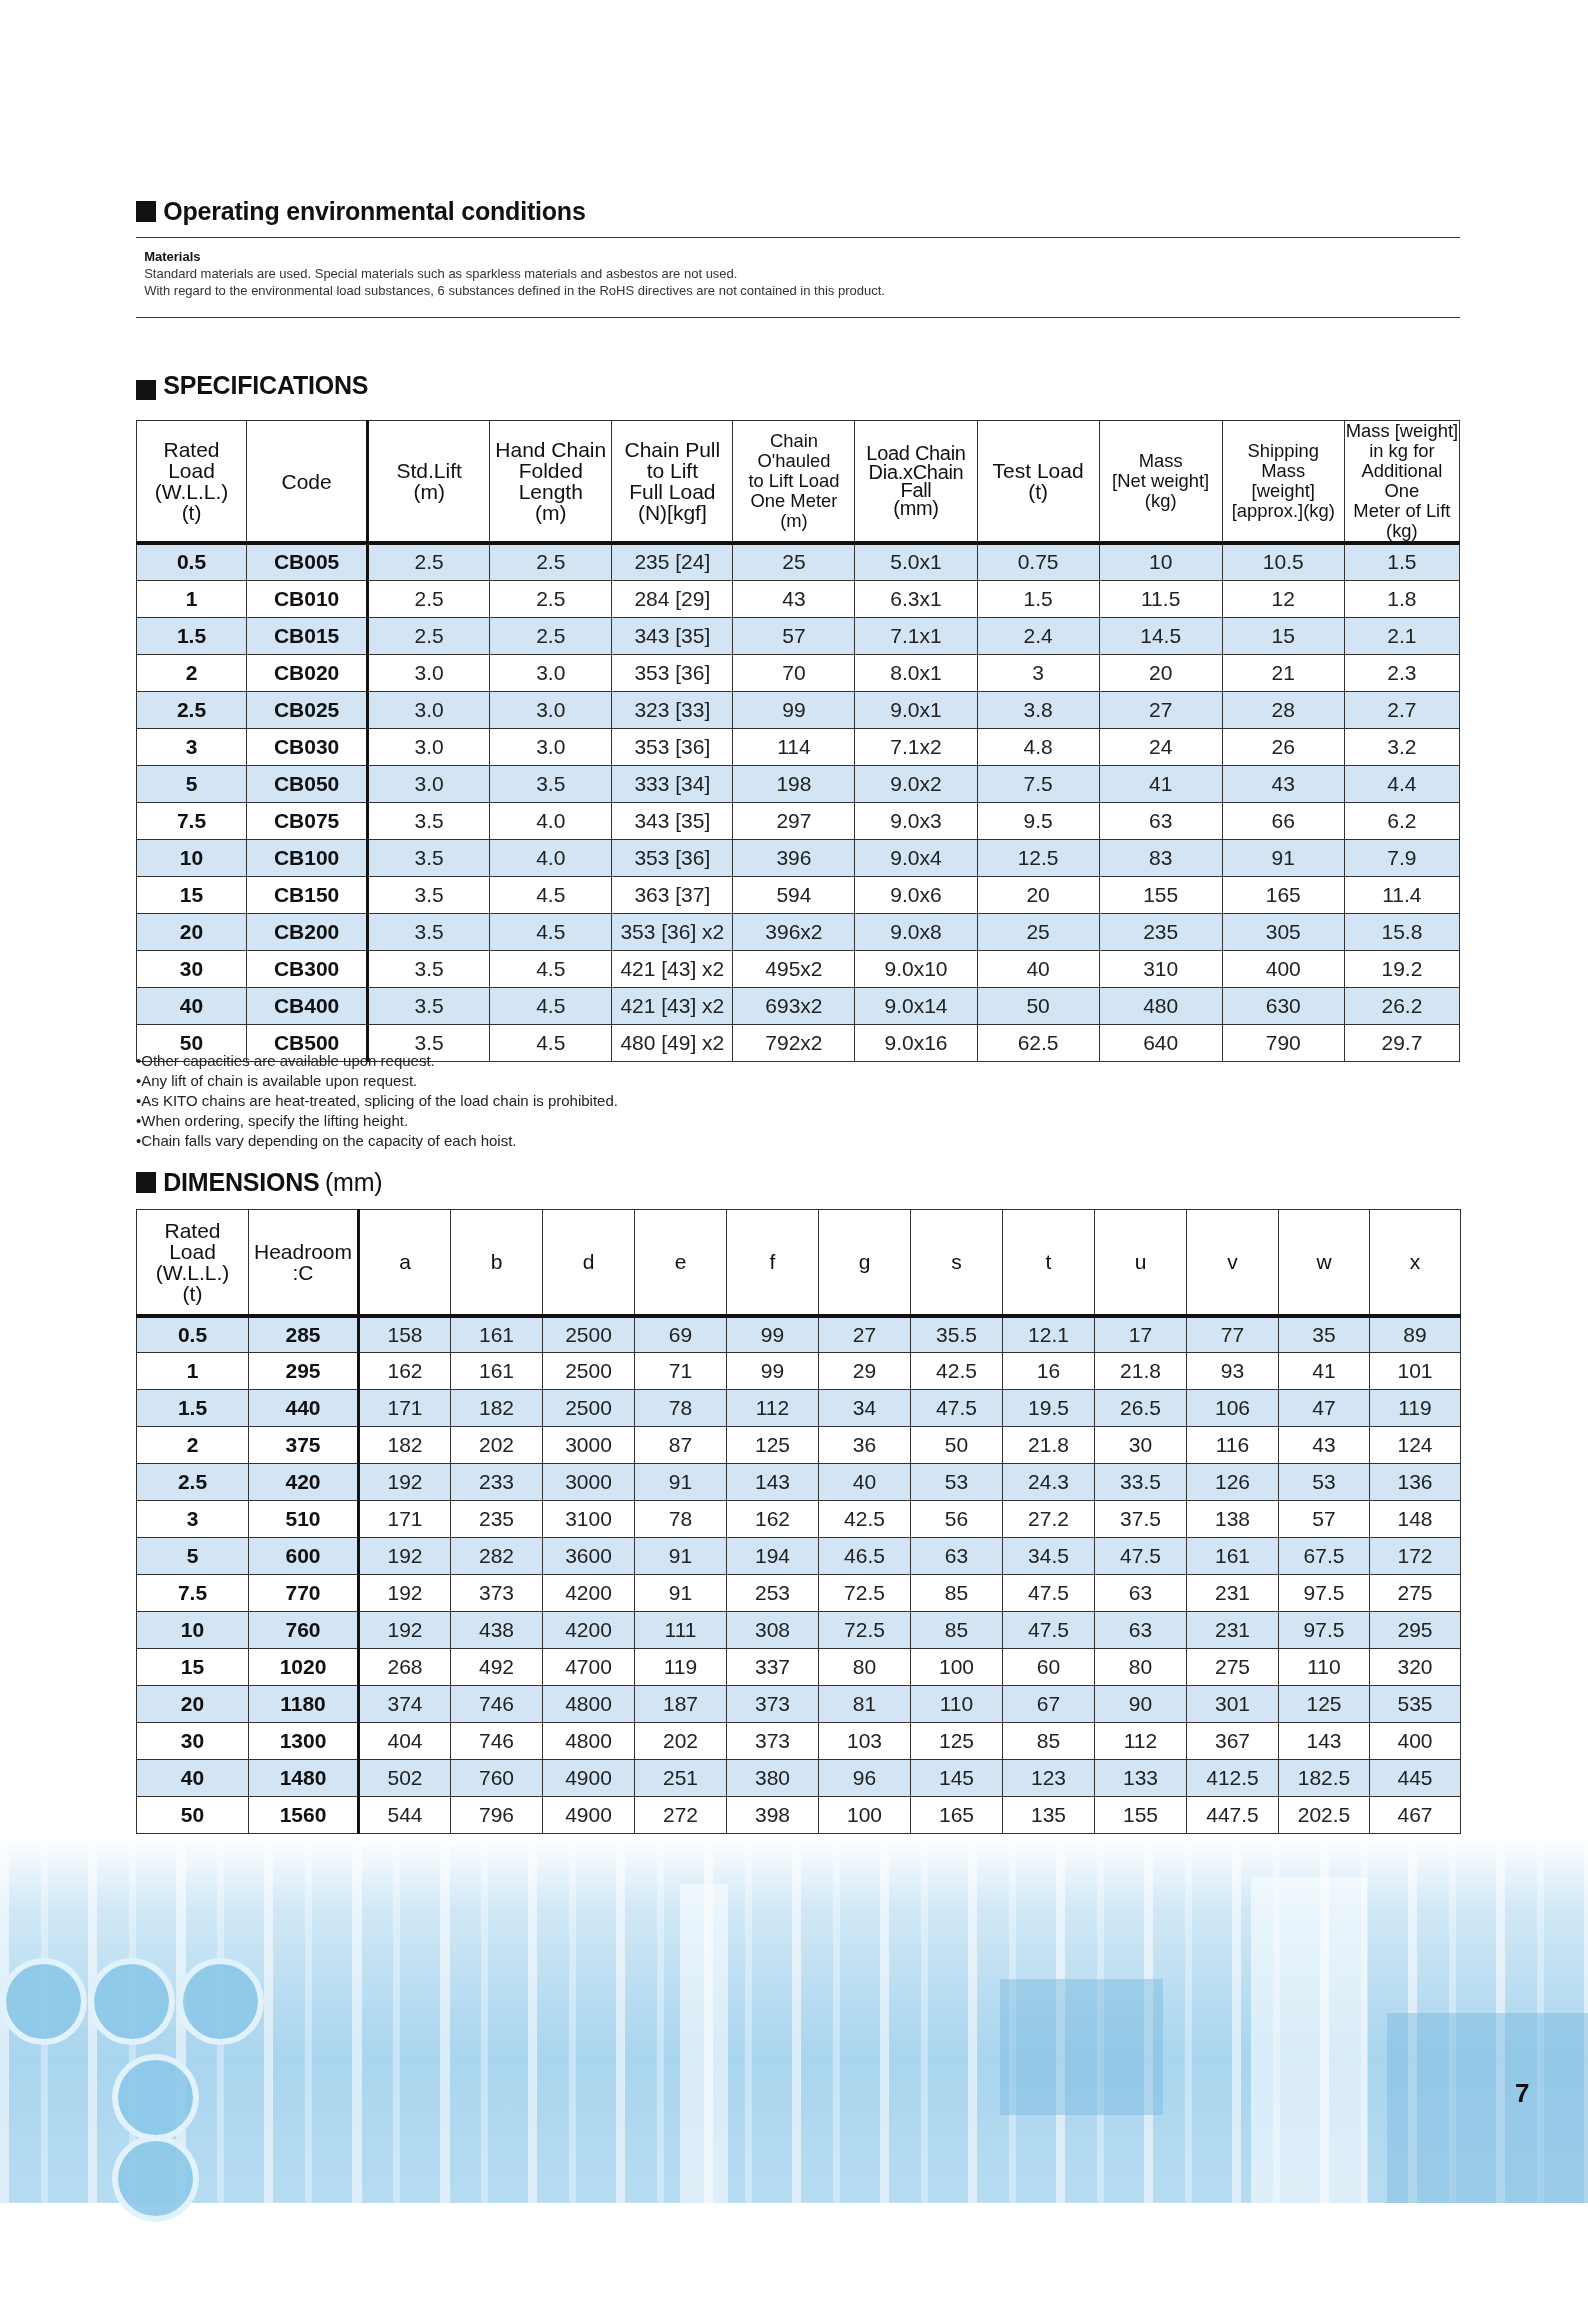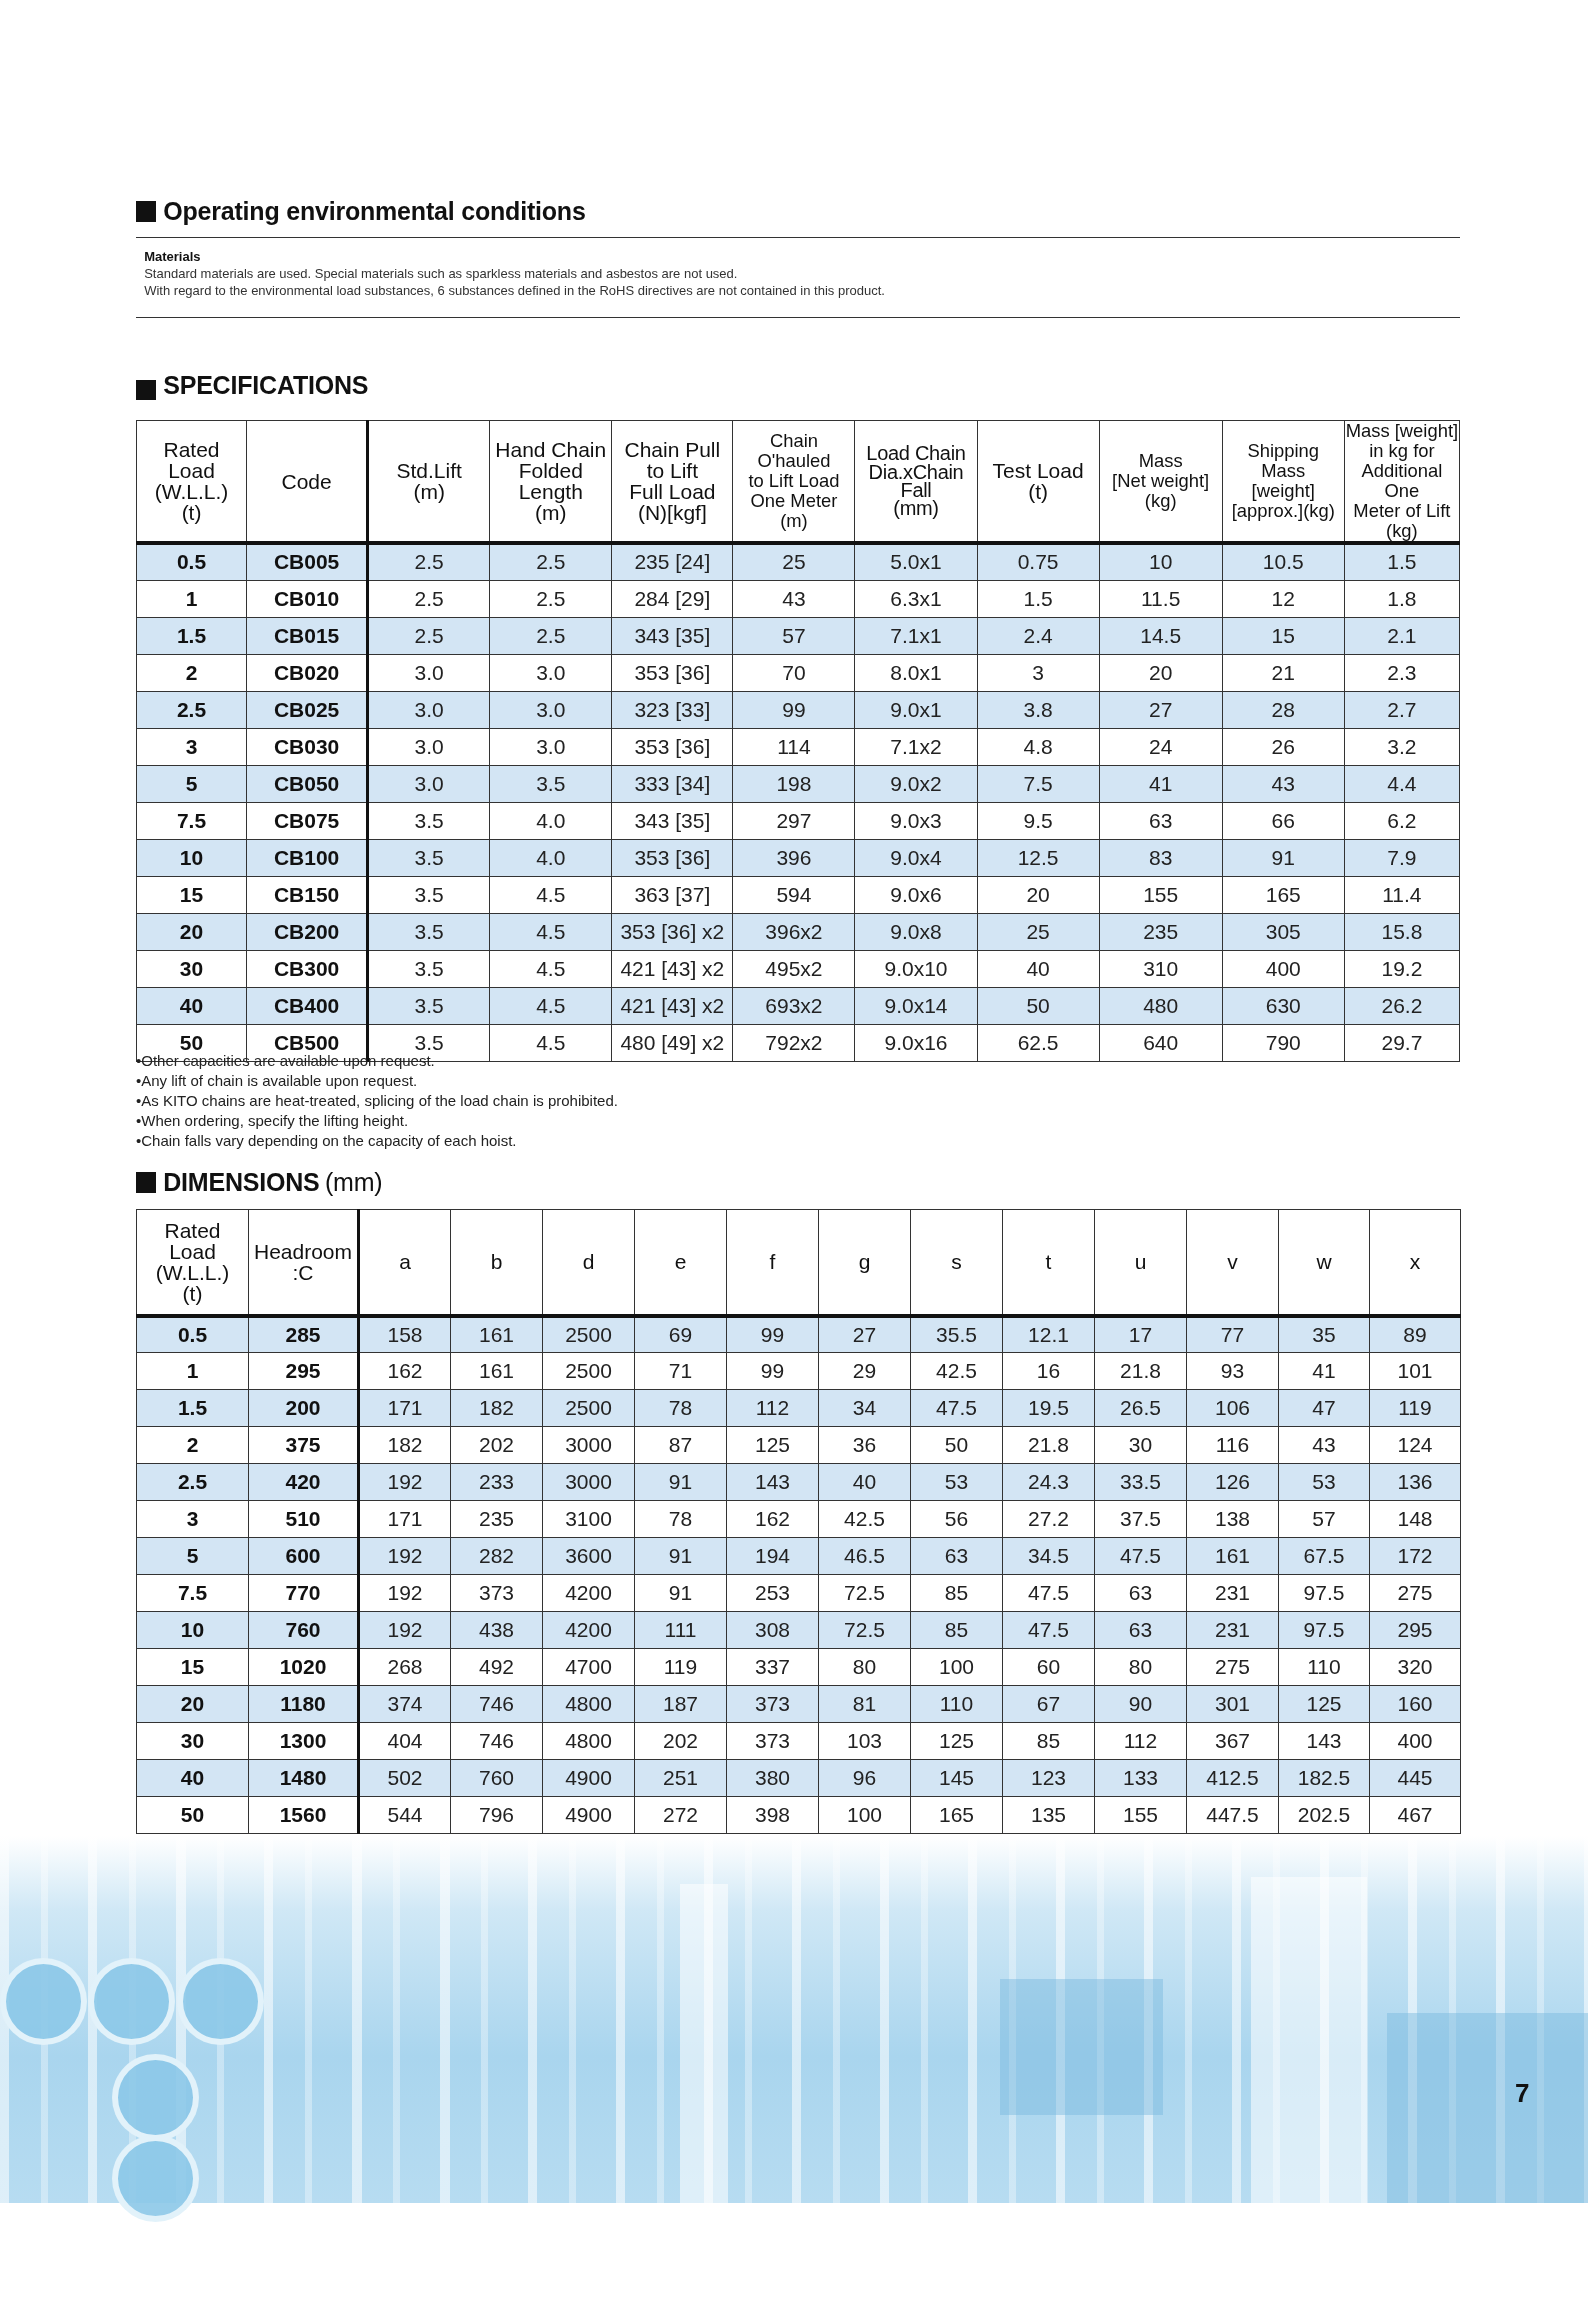--- a/index.html
+++ b/index.html
@@ -478,21 +478,21 @@
         <td>29</td>
         <td>42.5</td>
         <td>16</td>
         <td>21.8</td>
         <td>93</td>
         <td>41</td>
         <td>101</td>
       </tr>
       <tr class="odd">
         <td class="key">1.5</td>
-        <td class="key2">200</td>
+        <td class="key2">440</td>
         <td>171</td>
         <td>182</td>
         <td>2500</td>
         <td>78</td>
         <td>112</td>
         <td>34</td>
         <td>47.5</td>
         <td>19.5</td>
         <td>26.5</td>
         <td>106</td>
@@ -618,21 +618,21 @@
         <td>746</td>
         <td>4800</td>
         <td>187</td>
         <td>373</td>
         <td>81</td>
         <td>110</td>
         <td>67</td>
         <td>90</td>
         <td>301</td>
         <td>125</td>
-        <td>160</td>
+        <td>535</td>
       </tr>
       <tr class="even">
         <td class="key">30</td>
         <td class="key2">1300</td>
         <td>404</td>
         <td>746</td>
         <td>4800</td>
         <td>202</td>
         <td>373</td>
         <td>103</td>

